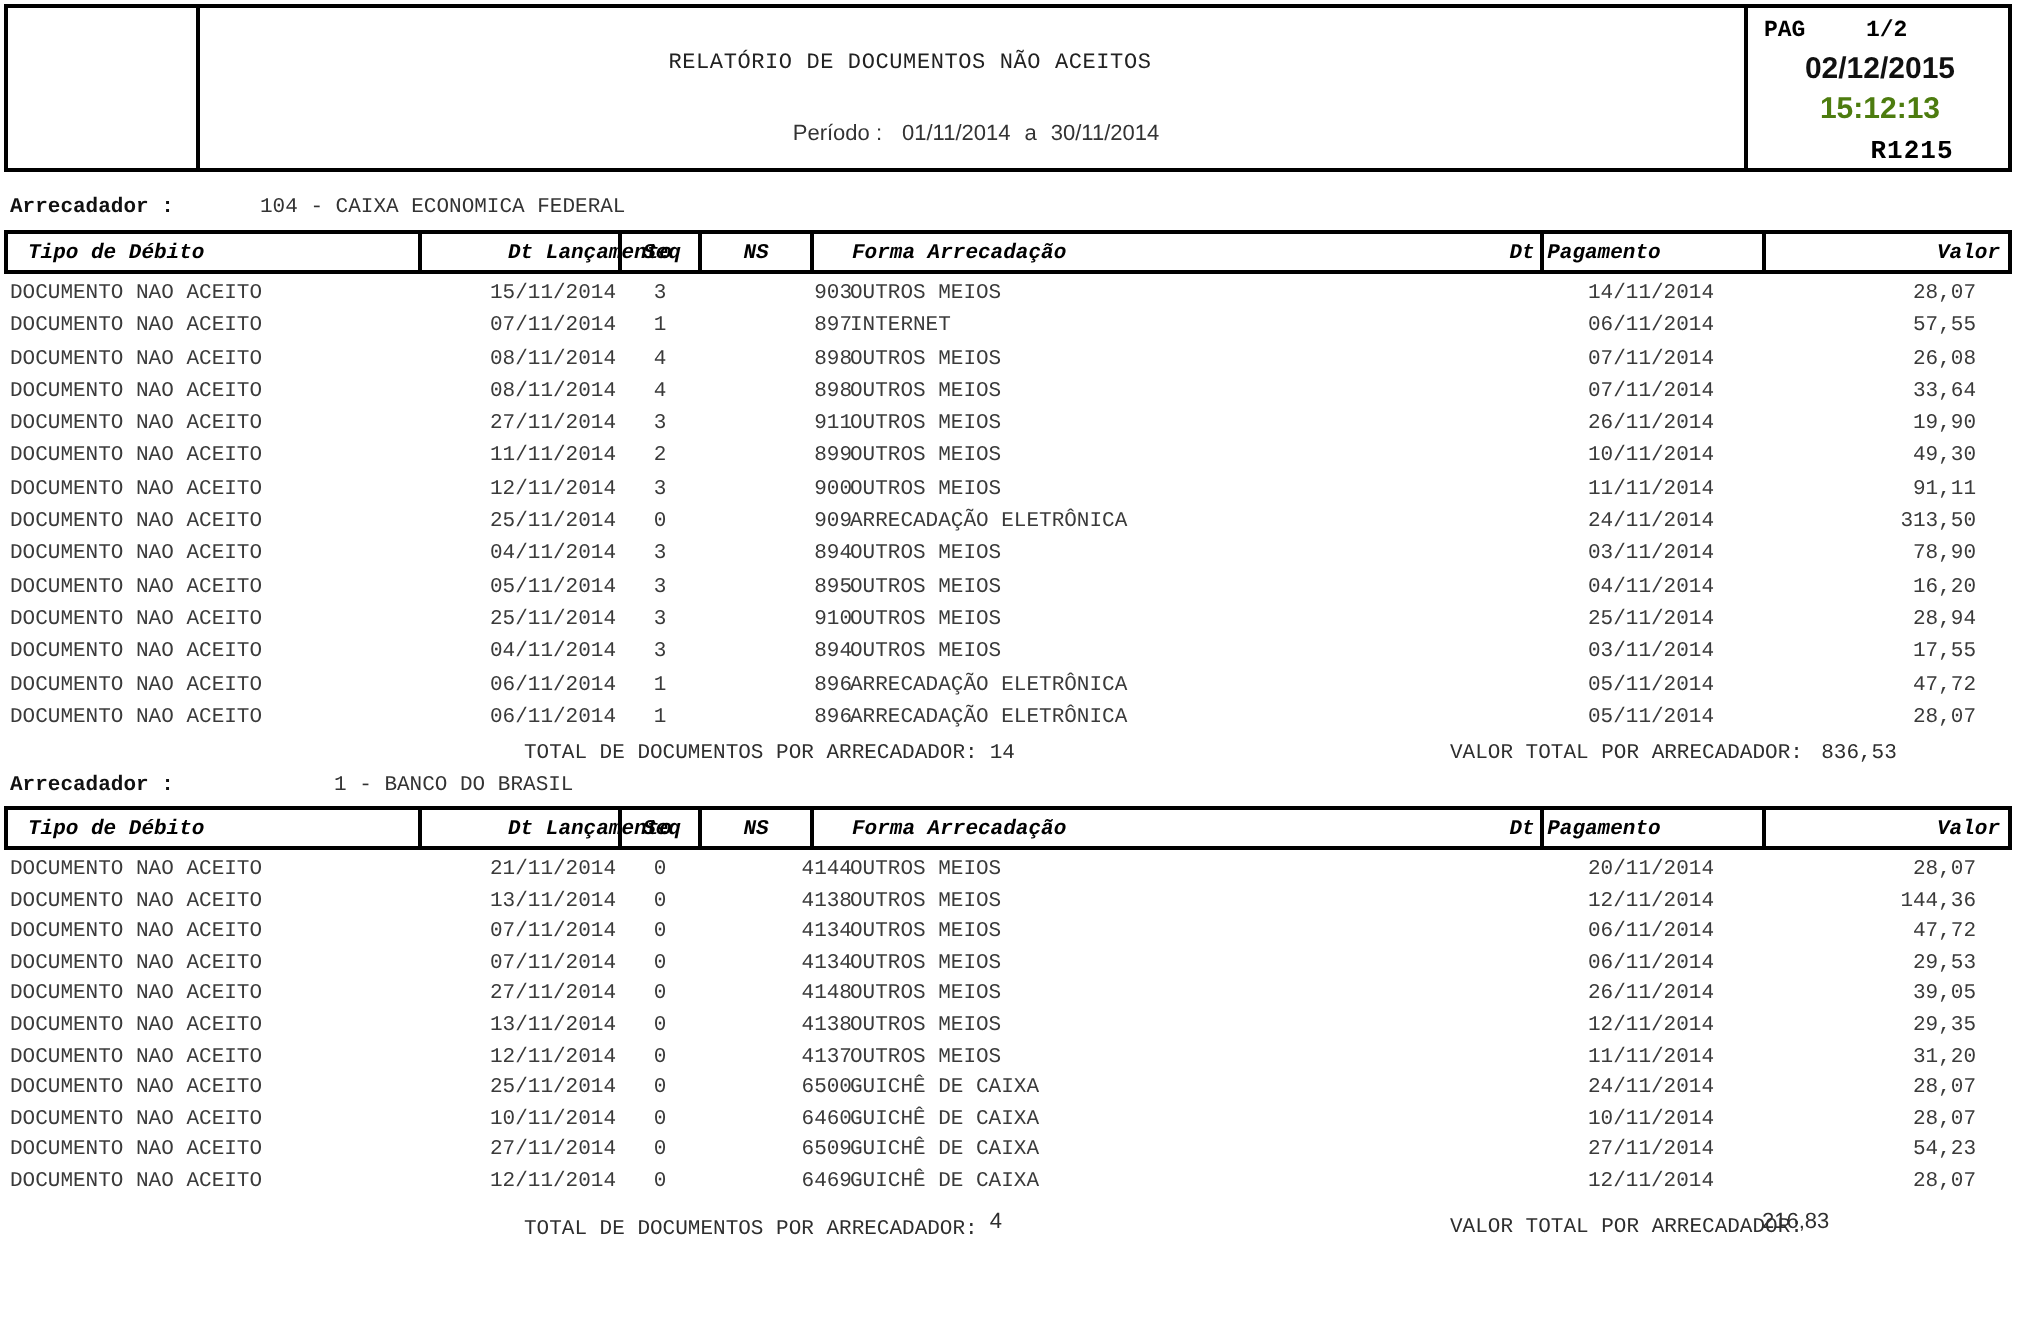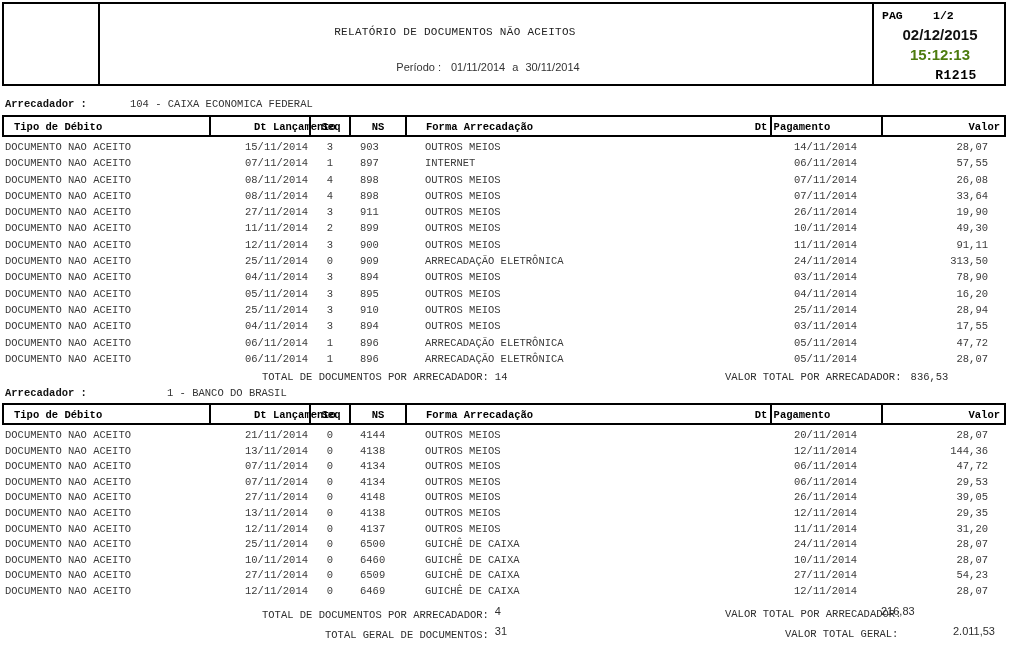--- a/index.html
+++ b/index.html
@@ -27,41 +27,41 @@
 
   
   .section{position:absolute;left:0;width:1009px;}
   .sec0{top:96px;height:289px;}
   .sec1{top:385px;height:240px;}
   .arrline{position:absolute;left:0;top:2px;width:1009px;height:14px;}
   .arrlabel{position:absolute;left:5px;font-weight:bold;color:#111;}
   .arrvalue{position:absolute;left:130px;color:#333;}
   .sec1 .arrvalue{left:167px;}
 
-  .thead{position:absolute;left:2px;width:1004px;height:22px;border:2px solid #000;}
+  .thead{position:absolute;left:2px;width:1004px;height:22px;border:2px solid #000;font-style:italic;}
   .sec0 .thead{top:19px;} .sec1 .thead{top:18px;}
   .tv{position:absolute;top:0;bottom:0;width:1.5px;background:#000;}
   .thead span{position:absolute;top:4px;font-weight:bold;color:#000;white-space:nowrap;}
   .h-tipo{left:10px;}
   .h-dtl{left:207px;width:98px;text-align:center;padding-left:43px;}
   .h-seq{left:307px;width:40px;text-align:center;}
   .h-ns{left:345px;width:58px;text-align:center;}
   .h-forma{left:422px;}
   .h-dtp{left:733px;width:111px;text-align:center;}
   .h-val{left:878px;width:118px;text-align:right;}
 
   .rows{position:absolute;left:0;width:1009px;}
   .sec0 .rows{top:44px;} .sec1 .rows{top:43px;}
   .row{position:relative;width:1009px;}
   .sec0 .row{height:16.3px;} .sec1 .row{height:15.6px;}
   .c{position:absolute;top:1px;white-space:nowrap;color:#3a3a3a;}
   .c-tipo{left:5px;}
   .c-dtl{left:210px;width:98px;text-align:right;}
   .c-seq{left:310px;width:40px;text-align:center;}
-  .c-ns{left:360px;width:76px;text-align:left;}
+  .c-ns{left:350px;width:76px;text-align:right;}
   .c-forma{left:425px;}
   .c-dtp{left:770px;width:111px;text-align:center;}
   .c-val{left:881px;width:107px;text-align:right;}
 
   .totline{position:absolute;left:0;width:1009px;height:14px;color:#2e2e2e;}
   .sec0 .totline{top:275px;} .sec1 .totline{top:223px;}
   .t-docs{position:absolute;left:262px;white-space:nowrap;}
   .t-vlabel{position:absolute;left:725px;white-space:nowrap;}
   .t-val{position:absolute;left:881px;width:97px;text-align:center;}
   .sec1 .t-val{width:114px;}
@@ -370,19 +370,14 @@
     <span class="c c-val">28,07</span>
   </div>
       </div>
     <div class="totline">
       <span class="t-docs"><span>TOTAL DE DOCUMENTOS POR ARRECADADOR:</span><span class="tnum sansnum">4</span></span>
       <span class="t-vlabel">VALOR TOTAL POR ARRECADADOR:</span>
       <span class="t-val sansnum">216,83</span>
     </div>
   </div>
 
-  <div class="grand">
-    <span class="g-docs"><span>TOTAL GERAL DE DOCUMENTOS:</span><span class="tnum sansnum">31</span></span>
-    <span class="g-vlabel">VALOR TOTAL GERAL:</span>
-    <span class="g-val sansnum">2.011,53</span>
-  </div>
 
 </div>
 
 </body></html>

